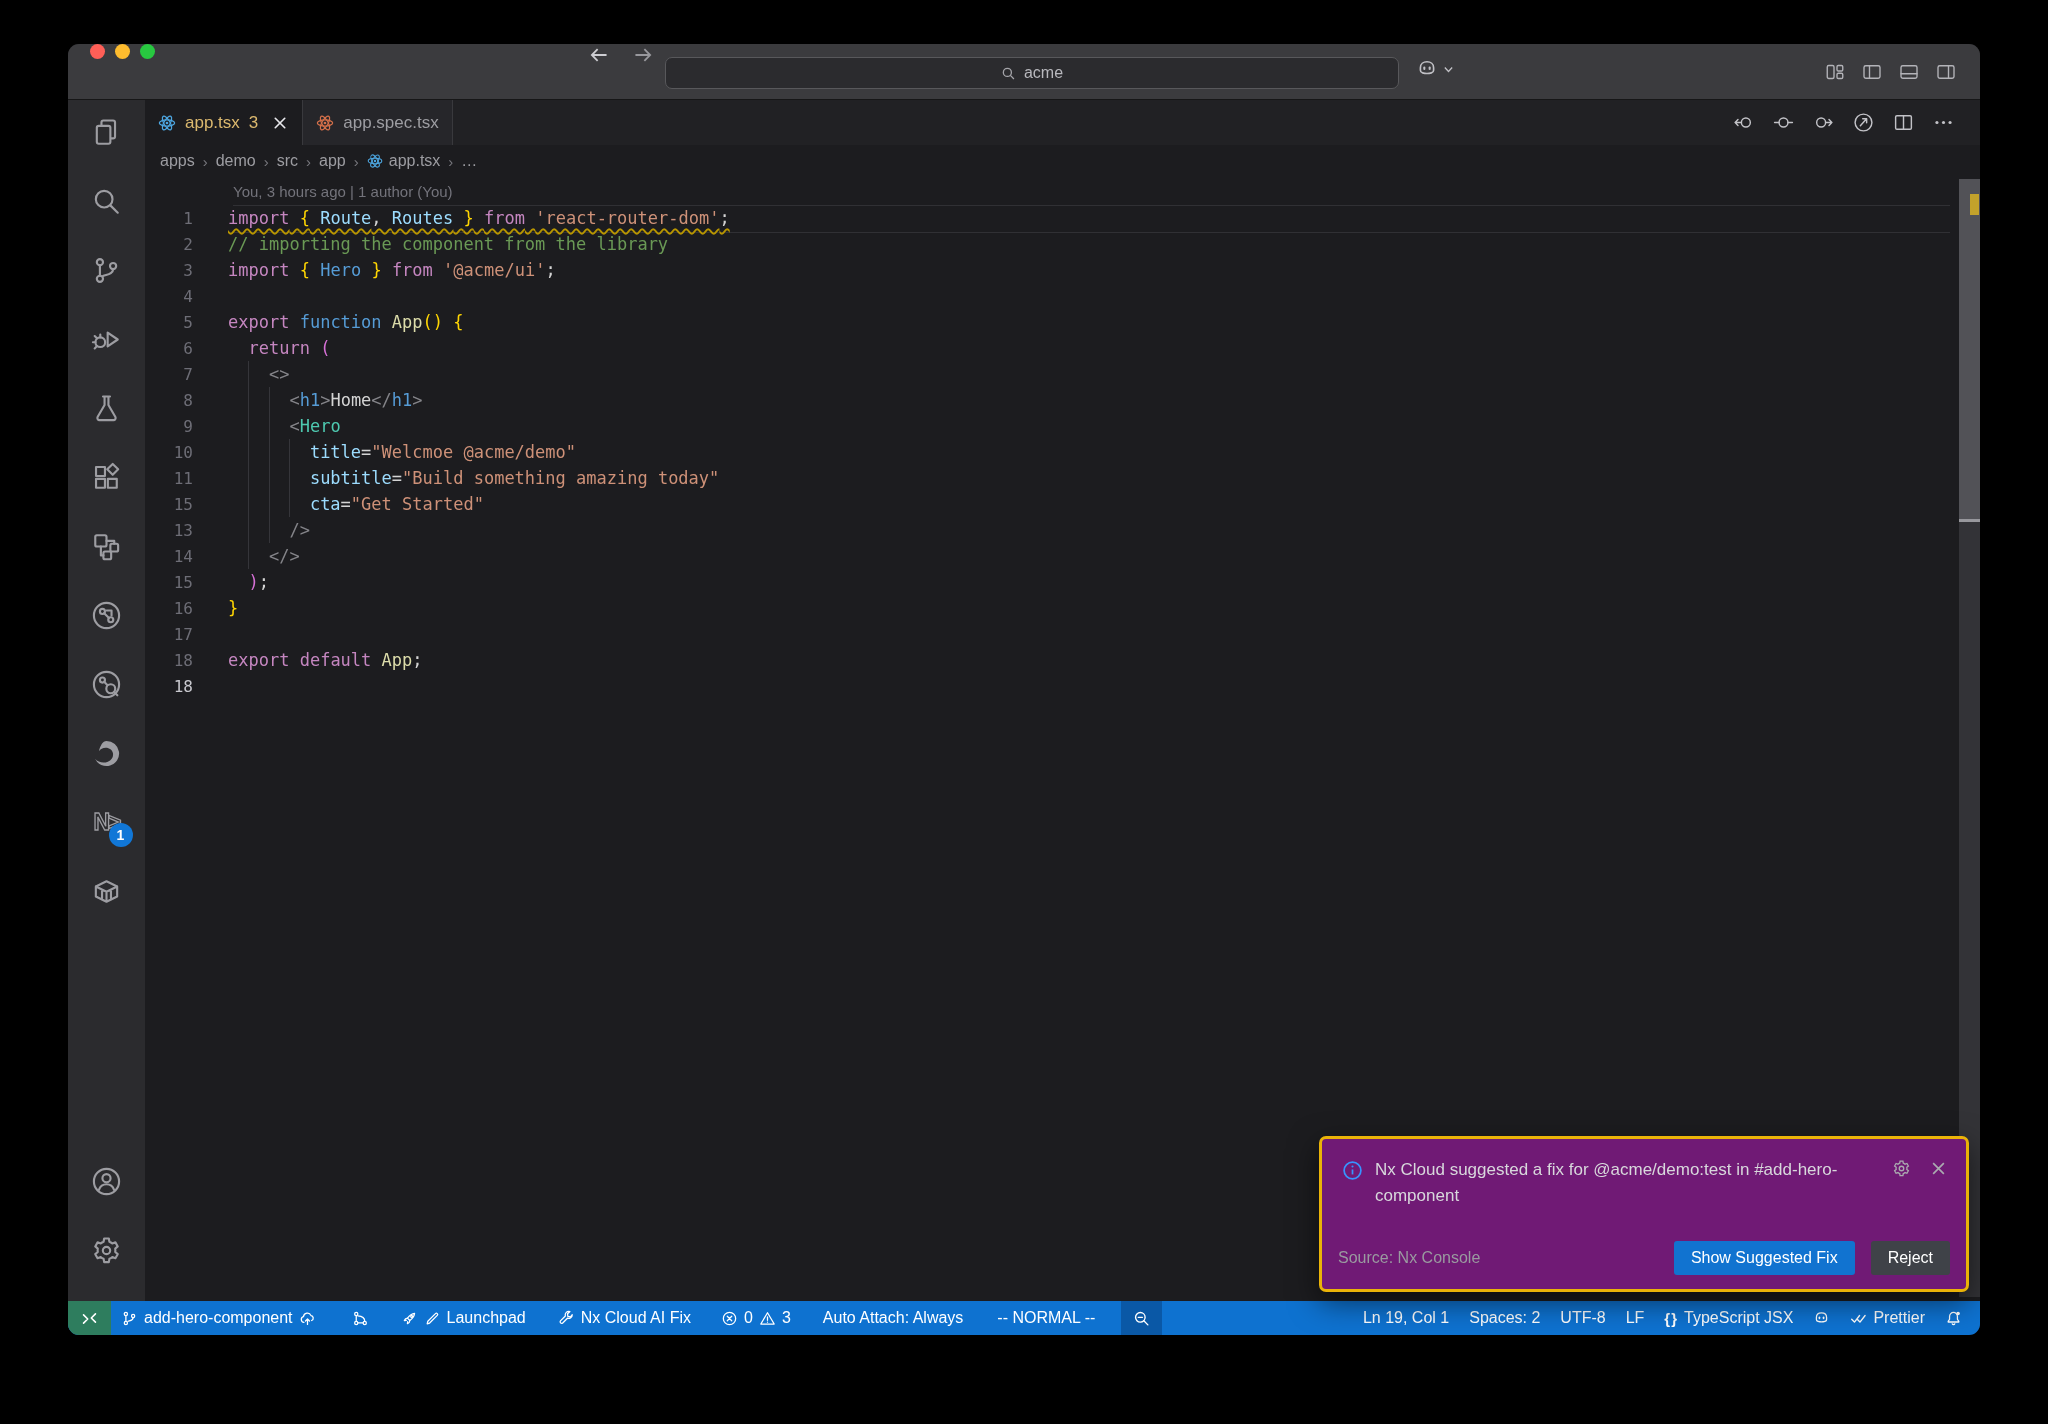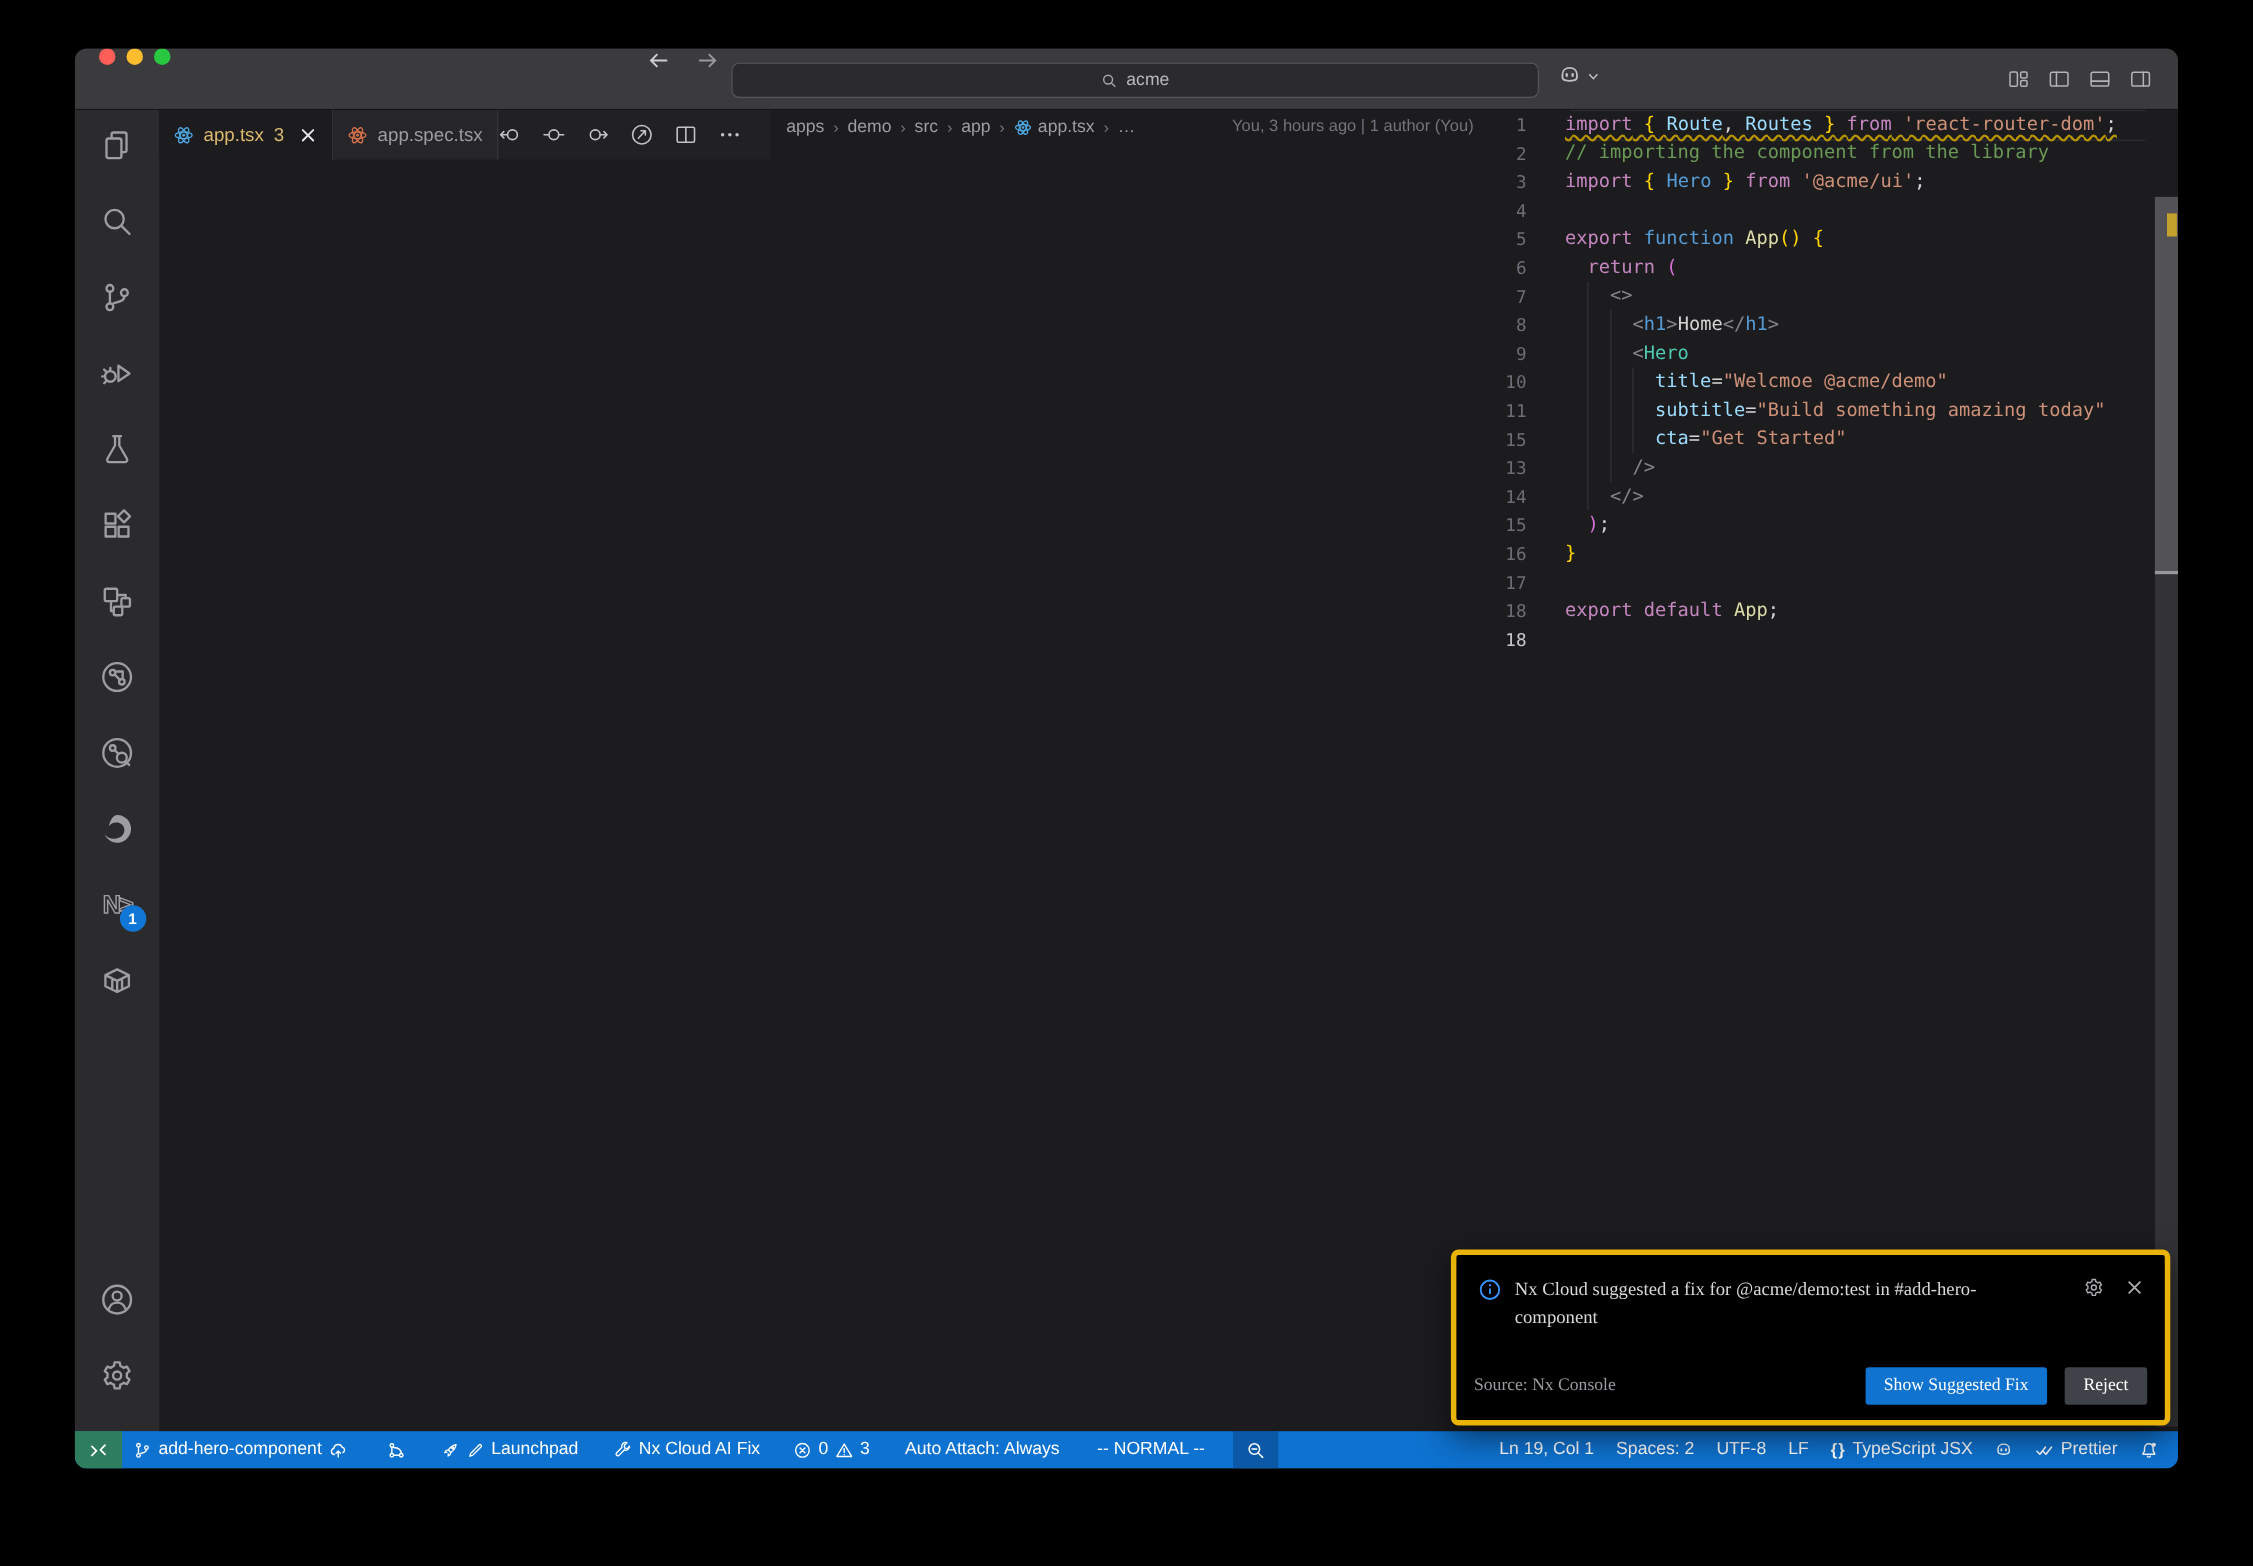--- a/index.html
+++ b/index.html
@@ -30,21 +30,21 @@
   .act-item{width:36px;height:36px;margin-bottom:33px;color:#9d9da2;position:relative;
             display:flex;align-items:center;justify-content:center;}
   .act-item .ic{width:31px;height:31px;}
   .act-item.push{margin-top:auto;}
   .act-badge{position:absolute;right:-8px;bottom:-7px;min-width:24px;height:24px;border-radius:12px;
              background:#1177d7;color:#fff;font-size:14px;font-weight:700;display:flex;
              align-items:center;justify-content:center;}
   .nx-text{font-weight:800;font-size:23px;letter-spacing:-2px;color:transparent;
            -webkit-text-stroke:1.3px #9d9da2;font-family:"Liberation Sans",sans-serif;}
   
-  .main{flex:1;min-width:0;display:flex;background:#1c1c1f;position:relative;}
+  .main{flex:1;min-width:0;display:flex;flex-direction:column;background:#1c1c1f;position:relative;}
   .tabbar{height:45px;flex:0 0 auto;background:#212124;display:flex;align-items:stretch;}
   .tab{display:flex;align-items:center;gap:9px;padding:0 13px;font-size:17px;border-right:1px solid #39393d;}
   .tab.active{background:#1c1c1f;}
   .tab.active .tab-label,.tab.active .tab-badge{color:#dcb96f;}
   .tab.inactive{background:#26262a;}
   .tab.inactive .tab-label{color:#9d9da2;}
   .tab .ic{width:18px;height:18px;}
   .tab-close{width:16px;height:16px;color:#e8e8ec;margin-left:4px;}
   .editor-actions{margin-left:auto;display:flex;align-items:center;gap:19px;padding-right:26px;color:#c2c2c7;}
   .editor-actions .ic{width:21px;height:21px;}
@@ -78,22 +78,22 @@
   .statusbar{height:34px;flex:0 0 auto;display:flex;align-items:stretch;font-size:16px;color:#fff;}
   .sb-seg{display:flex;align-items:center;gap:6px;padding:0 10px;}
   .sb-seg .ic{width:17px;height:17px;}
   .sb-left{display:flex;align-items:stretch;flex:1;min-width:0;}
   .sb-right{display:flex;align-items:stretch;margin-left:auto;padding-right:8px;}
   .sb-remote{padding:0 13px;}
   .sb-dark{padding:0 12px;}
   .sb-braces{font-weight:700;font-size:15px;letter-spacing:1px;}
   
   .notification{position:absolute;left:1251px;top:1092px;width:644px;height:150px;z-index:10;
-                background:#000000;border:5px solid #eab308;border-radius:7px;
-                box-shadow:0 10px 30px rgba(0,0,0,.55);font-family:Liberation Serif, serif;}
+                background:#701a75;border:3px solid #eab308;border-radius:7px;
+                box-shadow:0 10px 30px rgba(0,0,0,.55);}
   .notif-row1{position:absolute;left:20px;top:18px;right:110px;display:flex;gap:12px;}
   .notif-row1 .ic{width:21px;height:21px;color:#3794ff;flex:0 0 auto;margin-top:3px;}
   .notif-msg{color:#d8d8dc;font-size:17px;line-height:1.55;max-width:500px;}
   .notif-tools{position:absolute;right:18px;top:20px;display:flex;gap:18px;color:#ababb0;}
   .notif-tools .ic{width:19px;height:19px;}
   .notif-row2{position:absolute;left:16px;right:16px;bottom:14px;display:flex;align-items:center;}
   .notif-source{color:#9a9aa0;font-size:16px;}
   .notif-btns{margin-left:auto;display:flex;gap:16px;}
   .btn{border:none;font-family:inherit;font-size:16px;color:#fff;padding:8px 17px;border-radius:3px;}
   .ic{display:inline-flex;}

